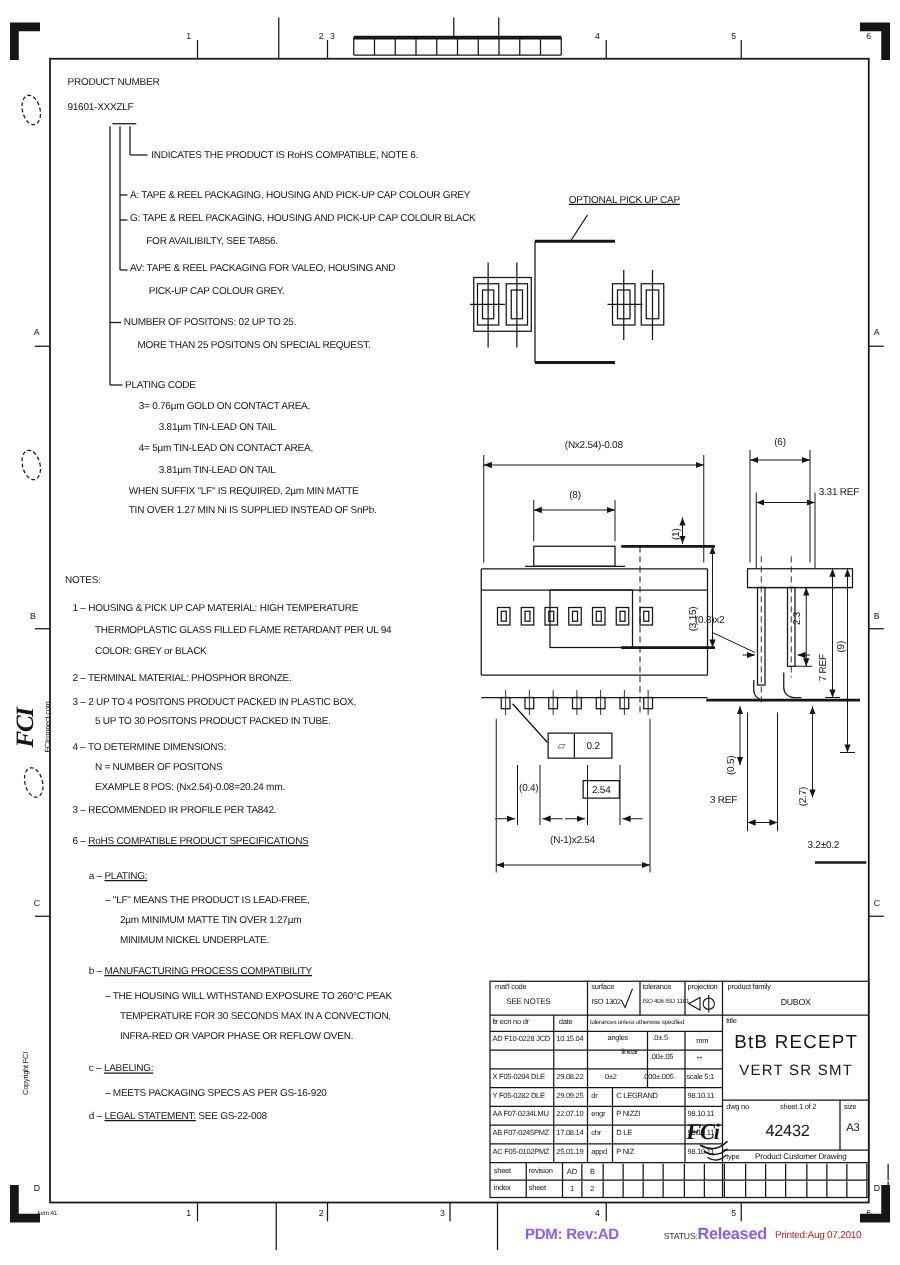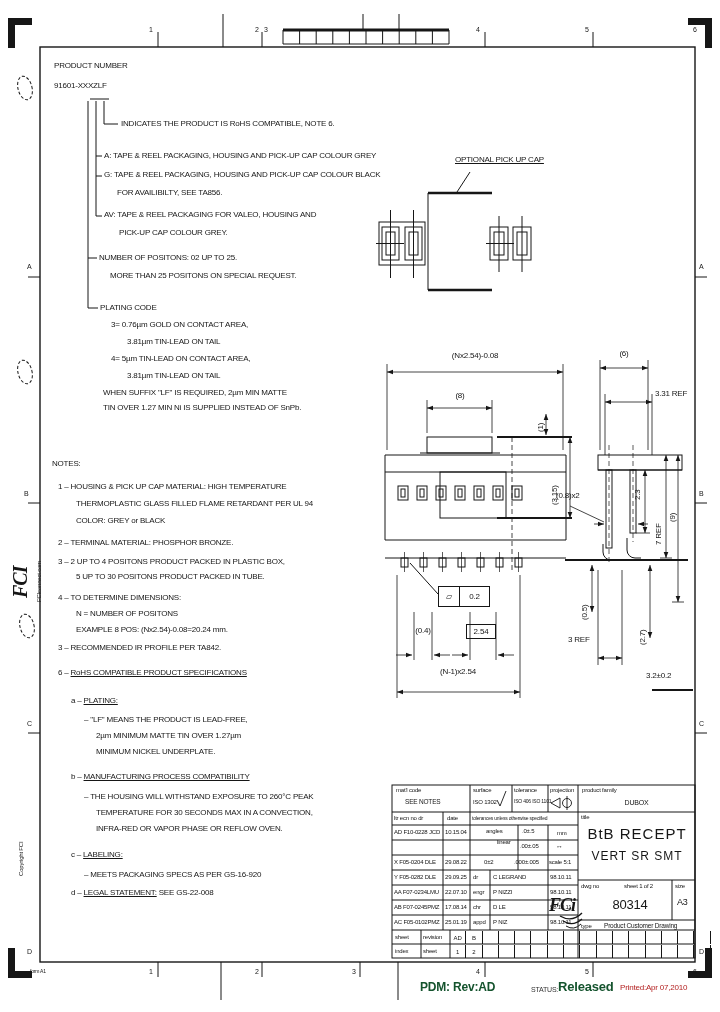--- a/index.html
+++ b/index.html
@@ -5,21 +5,21 @@
   html,body{margin:0;padding:0;background:#e8e8e8;}
   #sheet{position:relative;width:720px;height:1012px;background:#ffffff;overflow:hidden;
          font-family:"Liberation Sans",sans-serif;}
   svg.lines{position:absolute;left:0;top:0;z-index:1;}
   .t{position:absolute;z-index:2;font-size:8px;letter-spacing:-0.2px;color:#161616;white-space:nowrap;line-height:1;}
   .t5{font-size:5px;}  .t6{font-size:6px;}  .t65{font-size:6.5px;} .t7{font-size:7px;}  .t9{font-size:9px;}
   .t12{font-size:12px;} .t13{font-size:13px;} .t15{font-size:15px;}
   .ctr{text-align:center;}
   .u{text-decoration:underline;}
   .rot{transform-origin:0 0;transform:rotate(-90deg);}
-  .red{color:#14532d;font-weight:bold;}
+  .red{color:#8b5cf6;font-weight:bold;}
   .dkred{color:#b42222;}
   .box{border:1px solid #161616;display:flex;align-items:center;justify-content:center;}
   .fcib{font-weight:bold;font-style:italic;font-family:"Liberation Serif",serif;letter-spacing:-1px;}
   .cells{position:absolute;z-index:2;display:flex;}
   .cells>div{width:15.3px;height:13px;border-right:1px solid #161616;font-size:6px;
              display:flex;align-items:center;justify-content:center;color:#161616;}
 </style>
 </head>
 <body>
 
@@ -404,21 +404,21 @@
 <div class="t t6" style="left:550px;top:904px">98.10.11</div>
 <div class="t t6" style="left:473px;top:919px">appd</div>
 <div class="t t6" style="left:493px;top:919px">P NIZ</div>
 <div class="t t6" style="left:550px;top:919px">98.10.11</div>
 
 <div class="t fcib" style="left:549px;top:896px;font-size:18px">FCi</div>
 
 <div class="t t6" style="left:581px;top:883px">dwg no</div>
 <div class="t t6" style="left:624px;top:883px">sheet 1 of 2</div>
 <div class="t t6" style="left:675px;top:883px">size</div>
-<div class="t t13 ctr" style="left:590px;top:898px;width:80px">80314</div>
+<div class="t t13 ctr" style="left:590px;top:898px;width:80px">42432</div>
 <div class="t t9" style="left:677px;top:898px">A3</div>
 <div class="t t6" style="left:581px;top:923px">type</div>
 <div class="t t65" style="left:604px;top:923px">Product Customer Drawing</div>
 
 <div class="t t6" style="left:395px;top:934px">sheet</div>
 <div class="t t6" style="left:423px;top:934px">revision</div>
 <div class="t t6" style="left:395px;top:948px">index</div>
 <div class="t t6" style="left:423px;top:948px">sheet</div>
 <div class="cells" style="left:450px;top:931px">
       <div>AD</div>
@@ -453,15 +453,15 @@
       <div></div>
       <div></div>
       <div></div>
       <div></div>
       <div></div>
     </div>
 
 <div class="t t12 red" style="left:420px;top:981px">PDM: Rev:AD</div>
 <div class="t t7" style="left:531px;top:986px;color:#333">STATUS:</div>
 <div class="t t13 red" style="left:558px;top:980px">Released</div>
-<div class="t dkred" style="left:620px;top:984px">Printed:Apr 07,2010</div>
+<div class="t dkred" style="left:620px;top:984px">Printed:Aug 07,2010</div>
 
 </div>
 
 </body></html>

